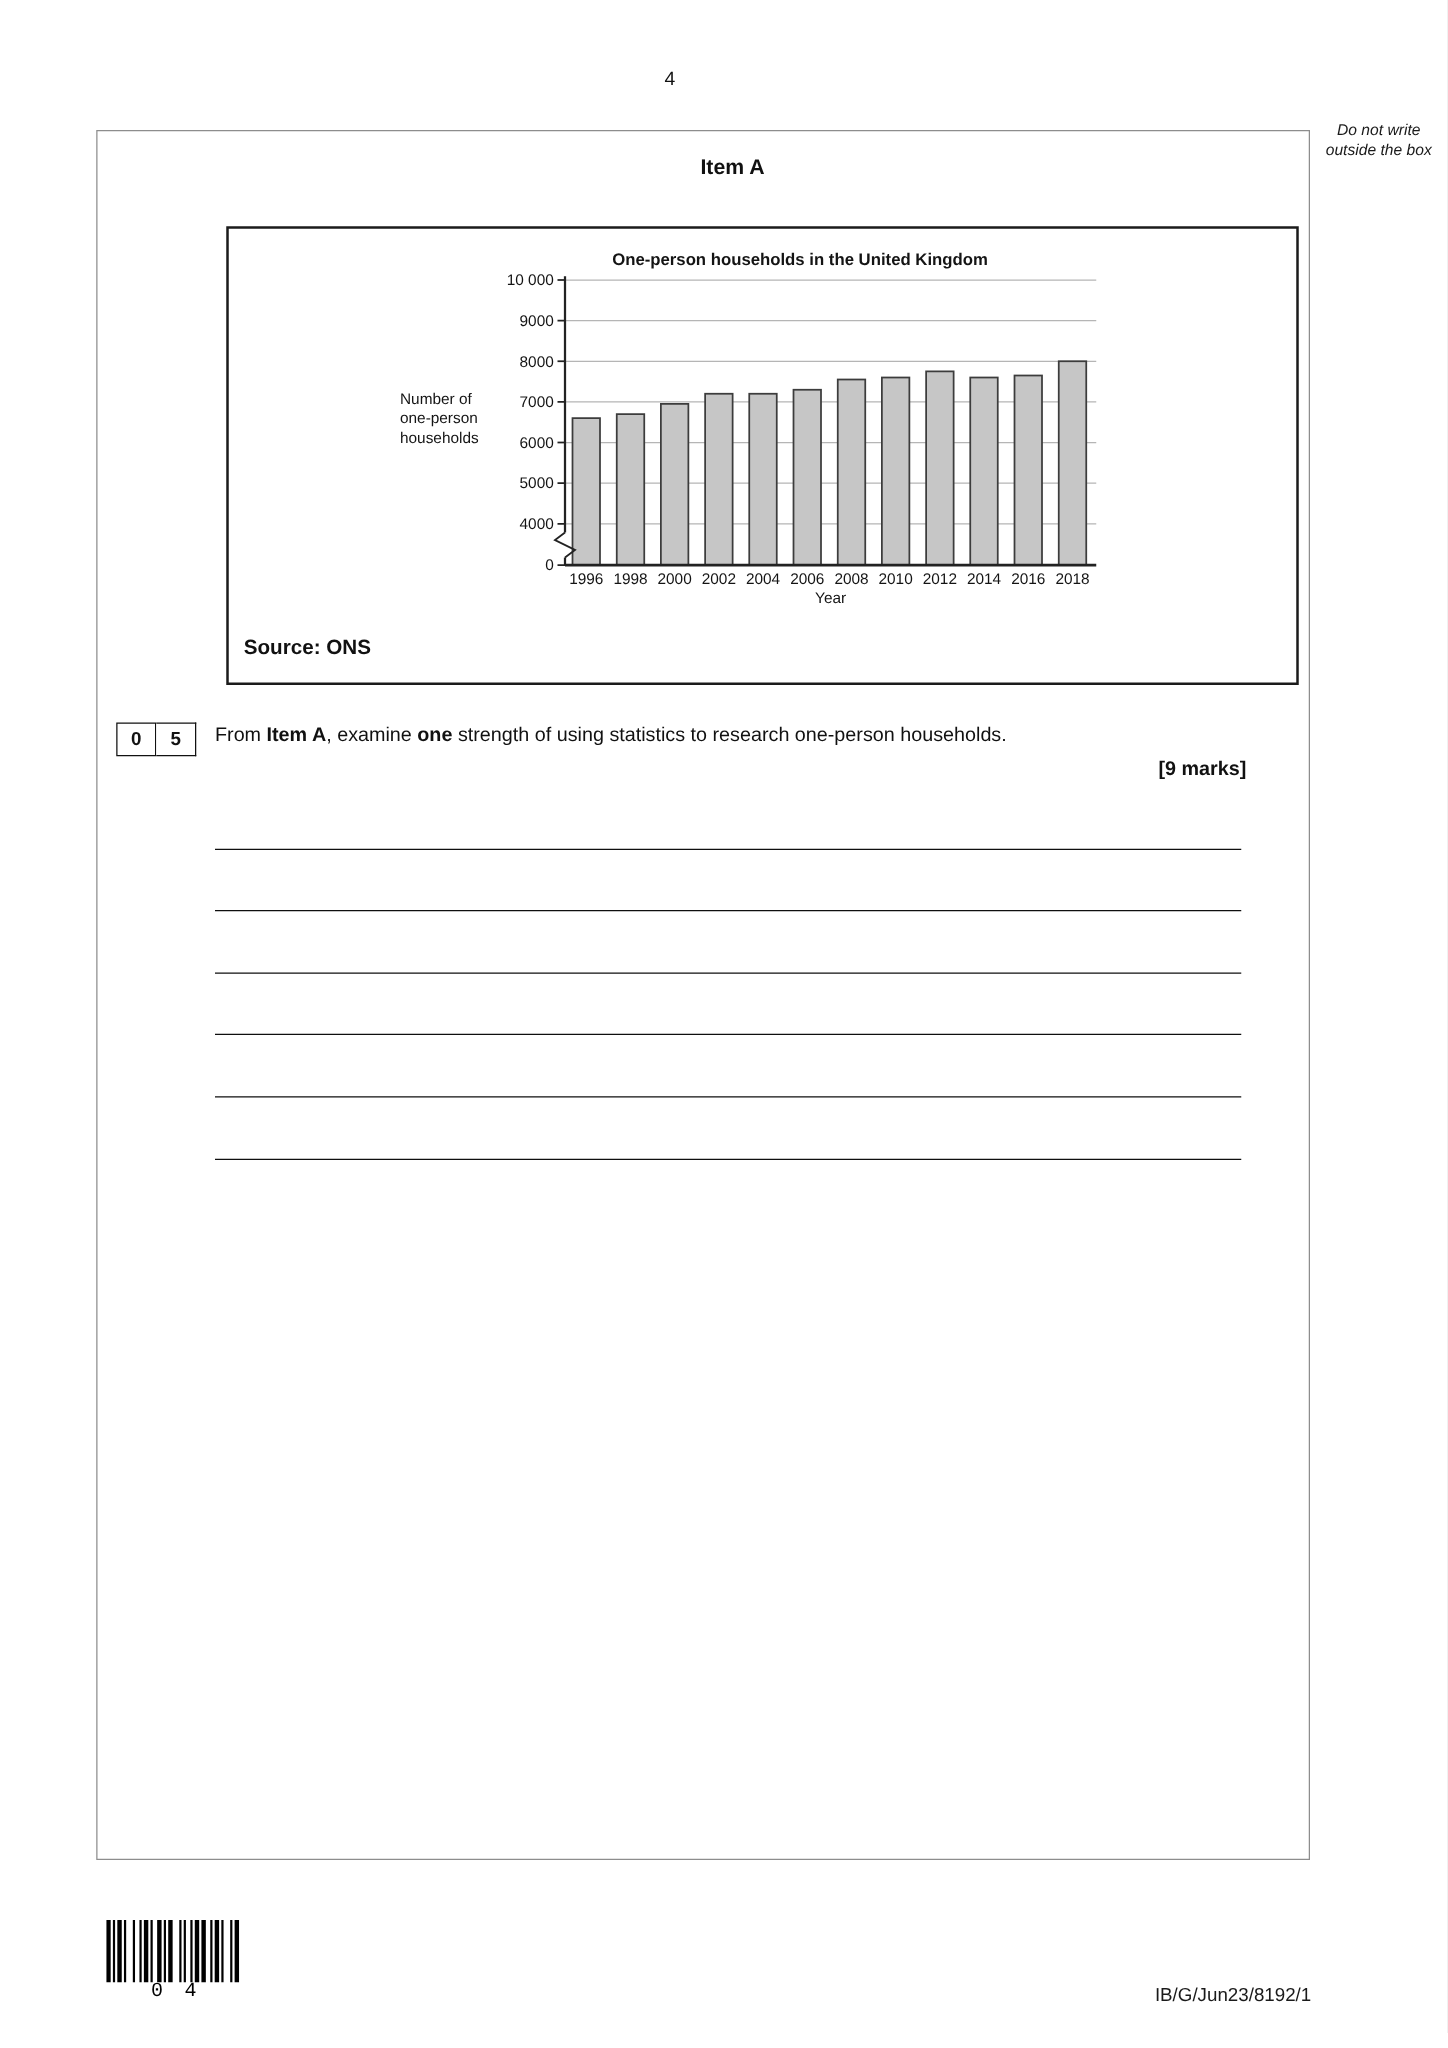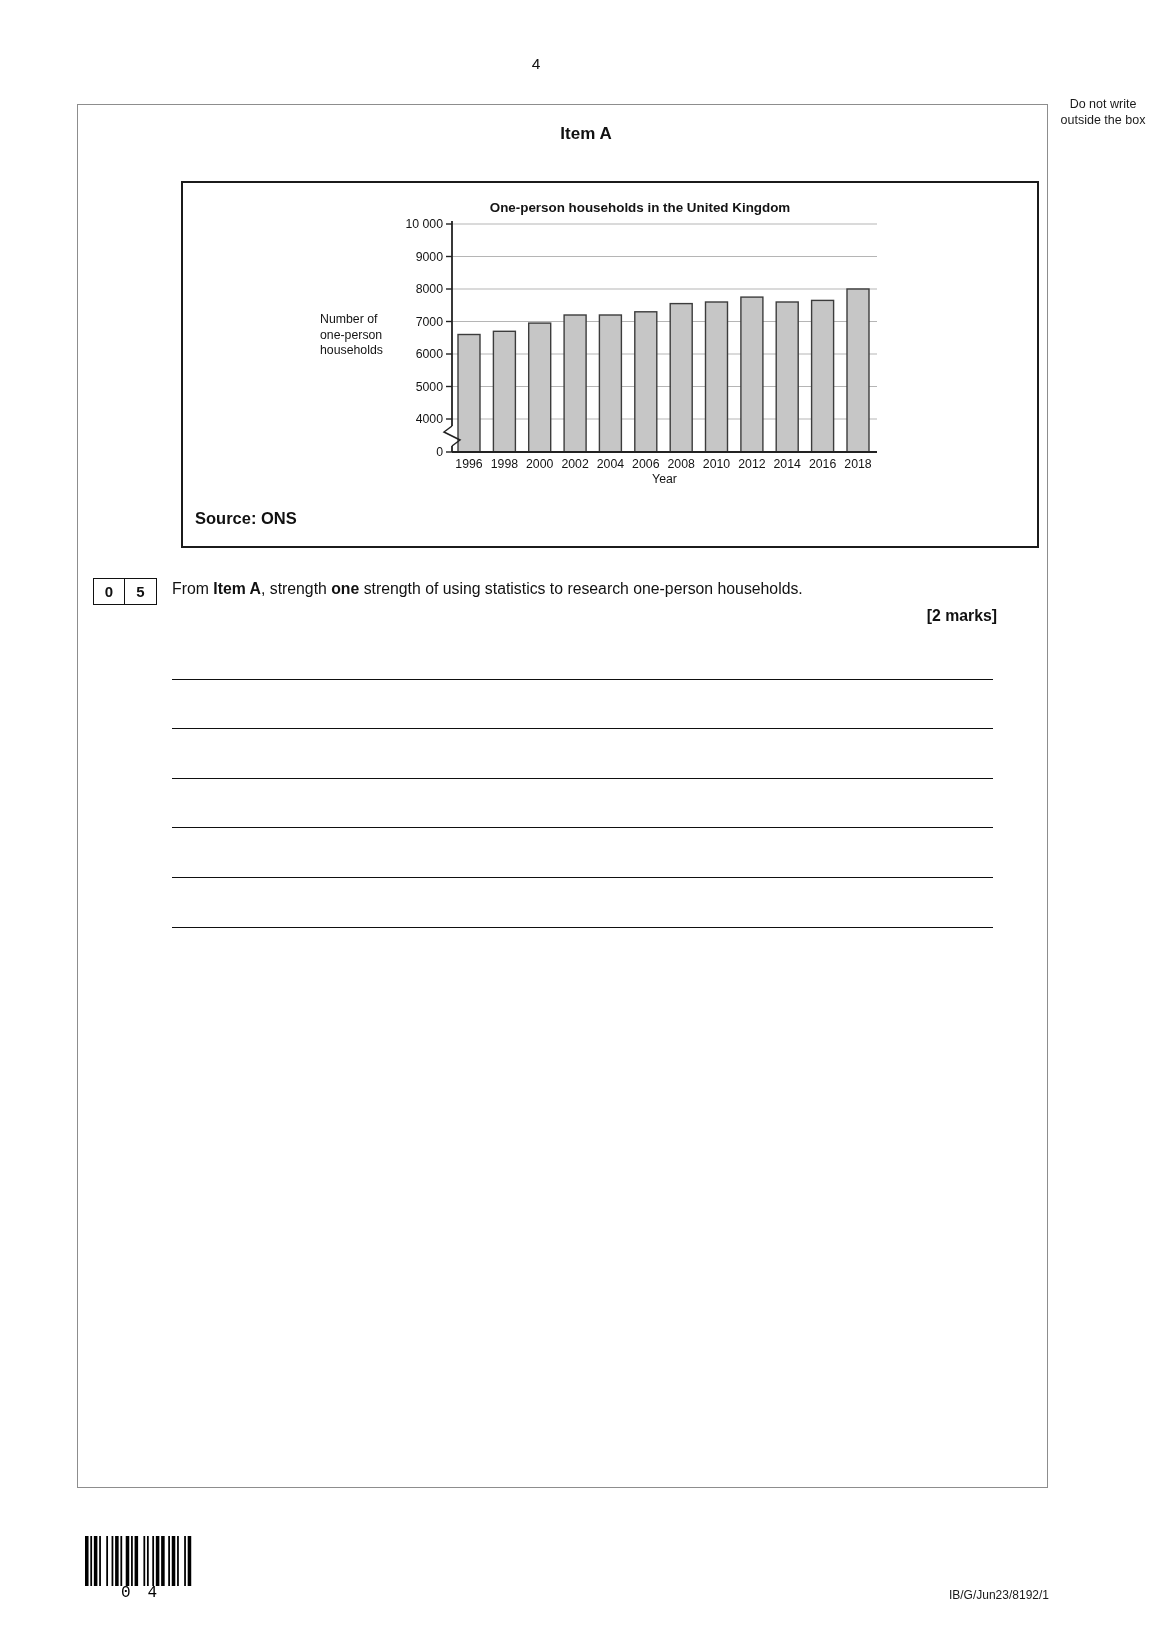--- a/index.html
+++ b/index.html
@@ -7,21 +7,21 @@
     position:relative; width:1158px; height:1638px; margin:0 auto;
     background:#ffffff; font-family:"Liberation Sans", sans-serif; color:#111;
     overflow:hidden;
   }
   .abs { position:absolute; }
 
   .page-number { left:436px; top:55px; width:200px; text-align:center; font-size:15.5px; }
 
   .margin-note {
     left:1049px; top:96px; width:108px; text-align:center;
-    font-size:12.5px; line-height:1.3; color:#1a1a1a;
+    font-style:italic; font-size:12.5px; line-height:1.3; color:#1a1a1a;
   }
 
   .outer-box {
     left:77px; top:104px; width:971px; height:1384px;
     border:1.6px solid #8d8d8d; box-sizing:border-box;
   }
 
   .item-title { left:186px; top:124px; width:800px; text-align:center;
     font-weight:bold; font-size:17px; }
 
@@ -45,21 +45,21 @@
   .q-marks { left:172px; top:607px; width:825px; text-align:right; font-weight:bold; font-size:15.8px; }
 
   .answer-line { left:172px; width:821px; height:0; border-top:1.9px solid #0f0f0f; }
 
   #barcode { left:85px; top:1536px; }
   .barcode-digits {
     left:85px; top:1584px; width:108px; display:flex; justify-content:center; gap:17px;
     font-family:"Liberation Mono", monospace; font-size:16px; color:#000;
   }
 
-  .footer-code { right:109px; top:1588px; font-size:12px; color:#1a1a1a; }
+  .footer-code { right:109px; top:1588px; font-size:15px; color:#1a1a1a; }
 </style>
 </head>
 <body>
 
 <div class="page">
 
   <div class="abs page-number">4</div>
 
   <div class="abs margin-note">Do not write outside the box</div>
 
@@ -140,23 +140,23 @@
       </g>
     </svg>
 
   <div class="abs source">Source: ONS</div>
 
   <div class="abs qnum">
     <div class="cell">0</div>
     <div class="cell">5</div>
   </div>
 
-  <div class="abs q-text" id="q-text"><span>From </span><span style="font-weight: bold;">Item A</span><span>, strength </span><span style="font-weight: bold; text-align: right;">one</span><span> strength of using statistics to research one-person households.</span></div>
+  <div class="abs q-text" id="q-text"><span>From </span><span style="font-weight: bold;">Item A</span><span>, examine </span><span style="font-weight: bold; text-align: right;">one</span><span> strength of using statistics to research one-person households.</span></div>
 
-  <div class="abs q-marks">[2 marks]</div>
+  <div class="abs q-marks">[9 marks]</div>
 
   <div id="answer-lines">
       <div class="abs answer-line" style="top: 678.5px;"></div>
       <div class="abs answer-line" style="top: 728.1px;"></div>
       <div class="abs answer-line" style="top: 777.7px;"></div>
       <div class="abs answer-line" style="top: 827.3px;"></div>
       <div class="abs answer-line" style="top: 876.9px;"></div>
       <div class="abs answer-line" style="top: 926.5px;"></div>
     </div>
 

